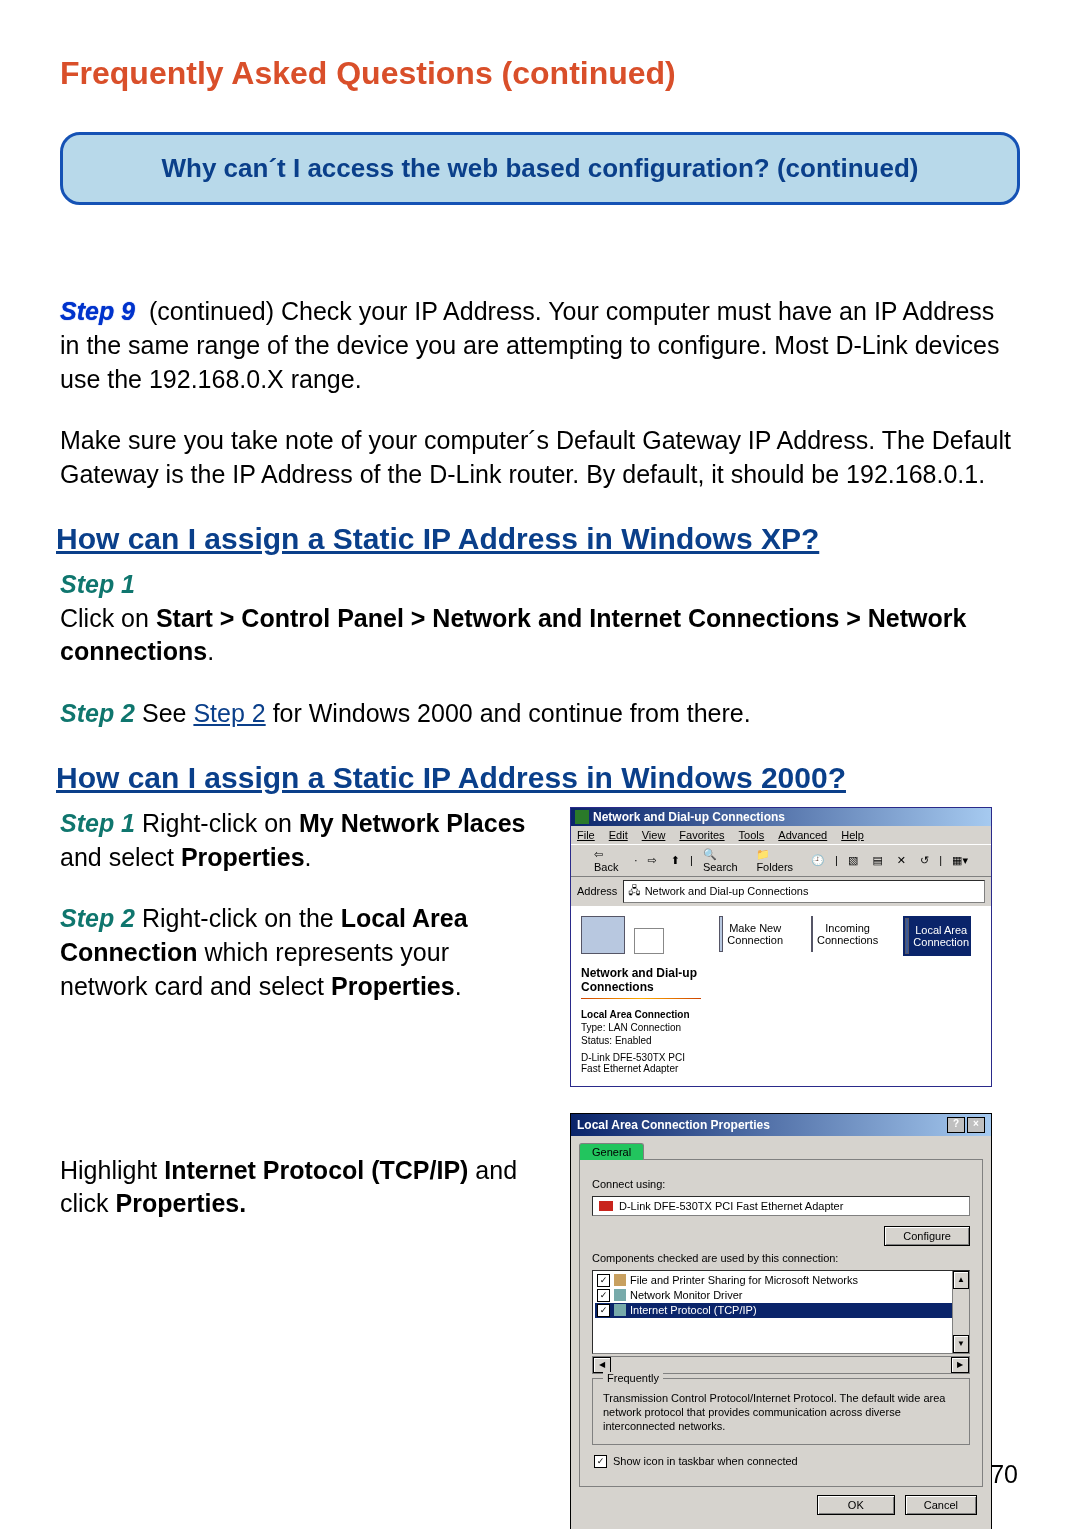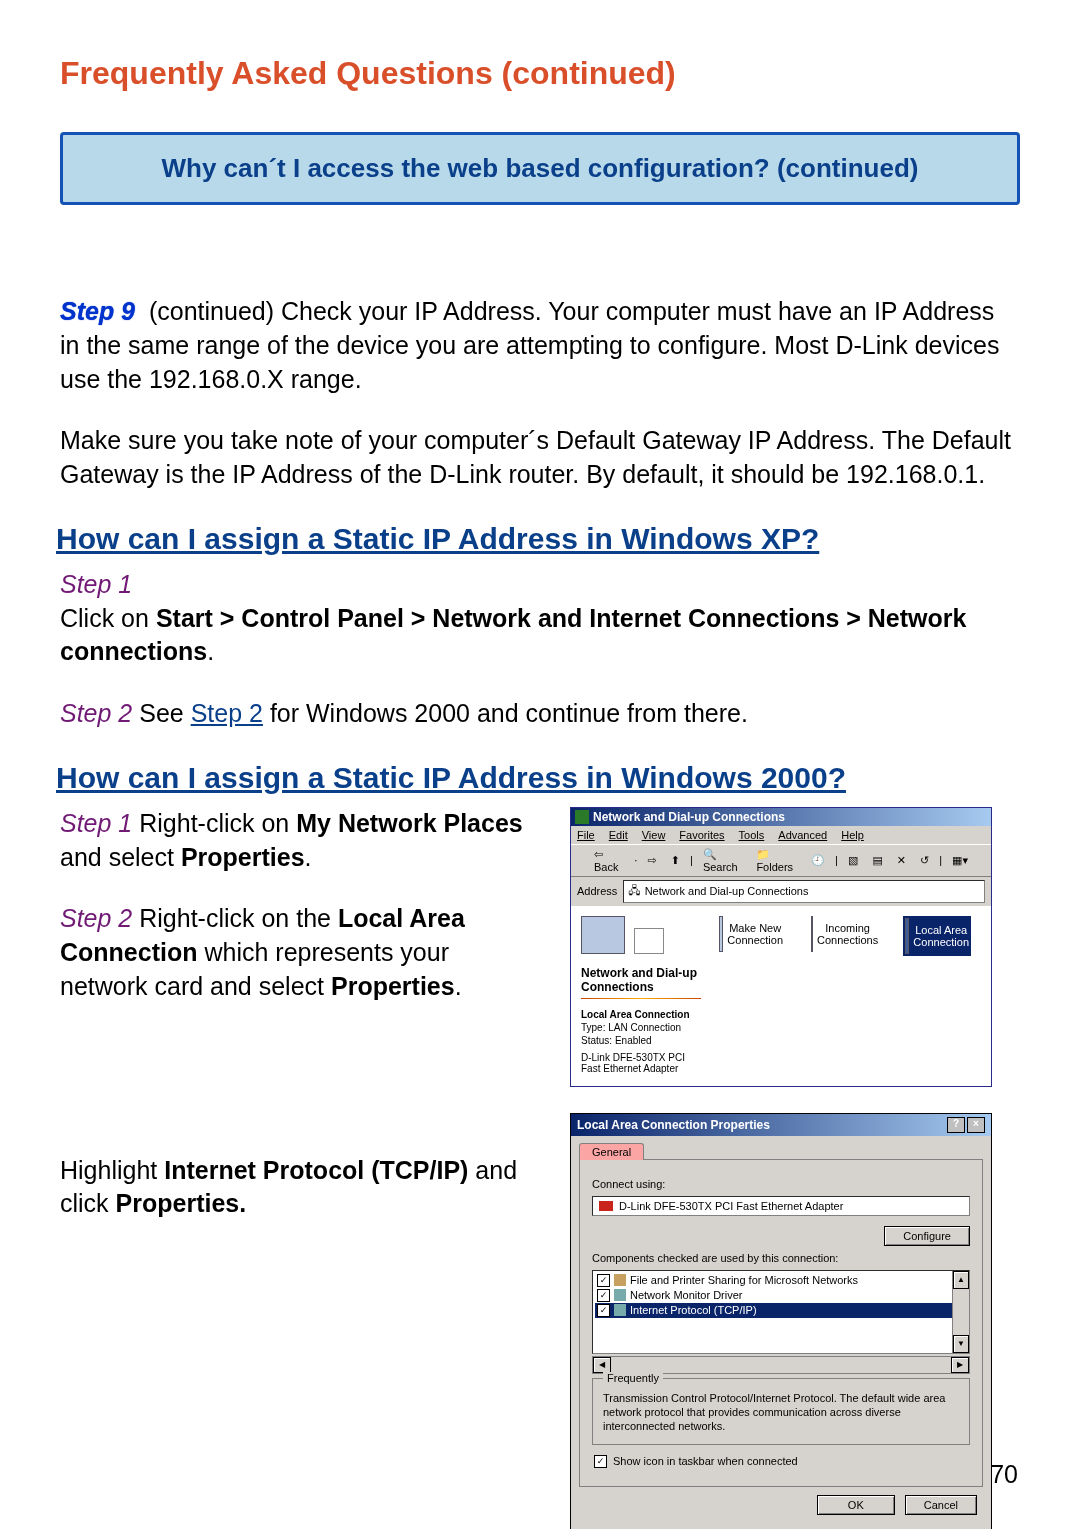--- a/index.html
+++ b/index.html
@@ -14,21 +14,21 @@
     padding:55px 60px 0 60px;
   }
   .page-title{
     color:#d94f2a;
     font-size:32px;
     font-weight:bold;
     margin:0 0 40px 0;
   }
   .sub-box{
     border:3px solid #1552b5;
-    border-radius:4px;
+    border-radius:20px;
     background:#b8d9ea;
     padding:18px 26px;
     margin:0 0 90px 0;
   }
   .sub-box-text{
     color:#0a3f8a;
     font-size:26px;
     font-weight:bold;
     text-align:center;
   }
@@ -45,22 +45,22 @@
   }
   .section-heading{
     color:#0a3f8a;
     font-size:30px;
     font-weight:bold;
     text-decoration:underline;
     margin:30px 0 12px -4px;
     white-space:nowrap;
   }
   .step-label-sm{
-    color:#701a75;
-    font-weight:normal;
+    color:#0f766e;
+    font-weight:bold;
     font-style:italic;
     font-size:25px;
   }
   .link-inline{
     color:#0a3f8a;
     text-decoration:underline;
   }
   .two-col{
     display:flex;
     align-items:flex-start;
@@ -147,21 +147,21 @@
   }
   .dlg-title{
     background:linear-gradient(to right,#0a246a,#a6caf0);
     color:#fff;padding:3px 6px;font-weight:bold;font-size:12px;
     display:flex;justify-content:space-between;align-items:center;
   }
   .dlg-sysbtns{display:flex;gap:2px}
   .sysbtn{width:16px;height:14px;background:#c0c0c0;border:1px solid #000;font-size:10px;line-height:12px;text-align:center;font-weight:bold}
   .tabstrip{padding:6px 8px 0 8px}
   .tab{
-    display:inline-block;background:#fca5a5;border:1px solid #808080;border-bottom:none;
+    display:inline-block;background:#22c55e;border:1px solid #808080;border-bottom:none;
     padding:2px 12px;border-radius:3px 3px 0 0;position:relative;top:1px;
   }
   .tabpanel{
     border:1px solid #808080;background:#d6d3ce;margin:0 8px 8px 8px;padding:12px 12px 8px;
   }
   .fieldrow{margin:6px 0}
   .whitebox{
     background:#fff;border:1px inset #808080;padding:3px 6px;
     display:flex;align-items:center;gap:6px;
   }

